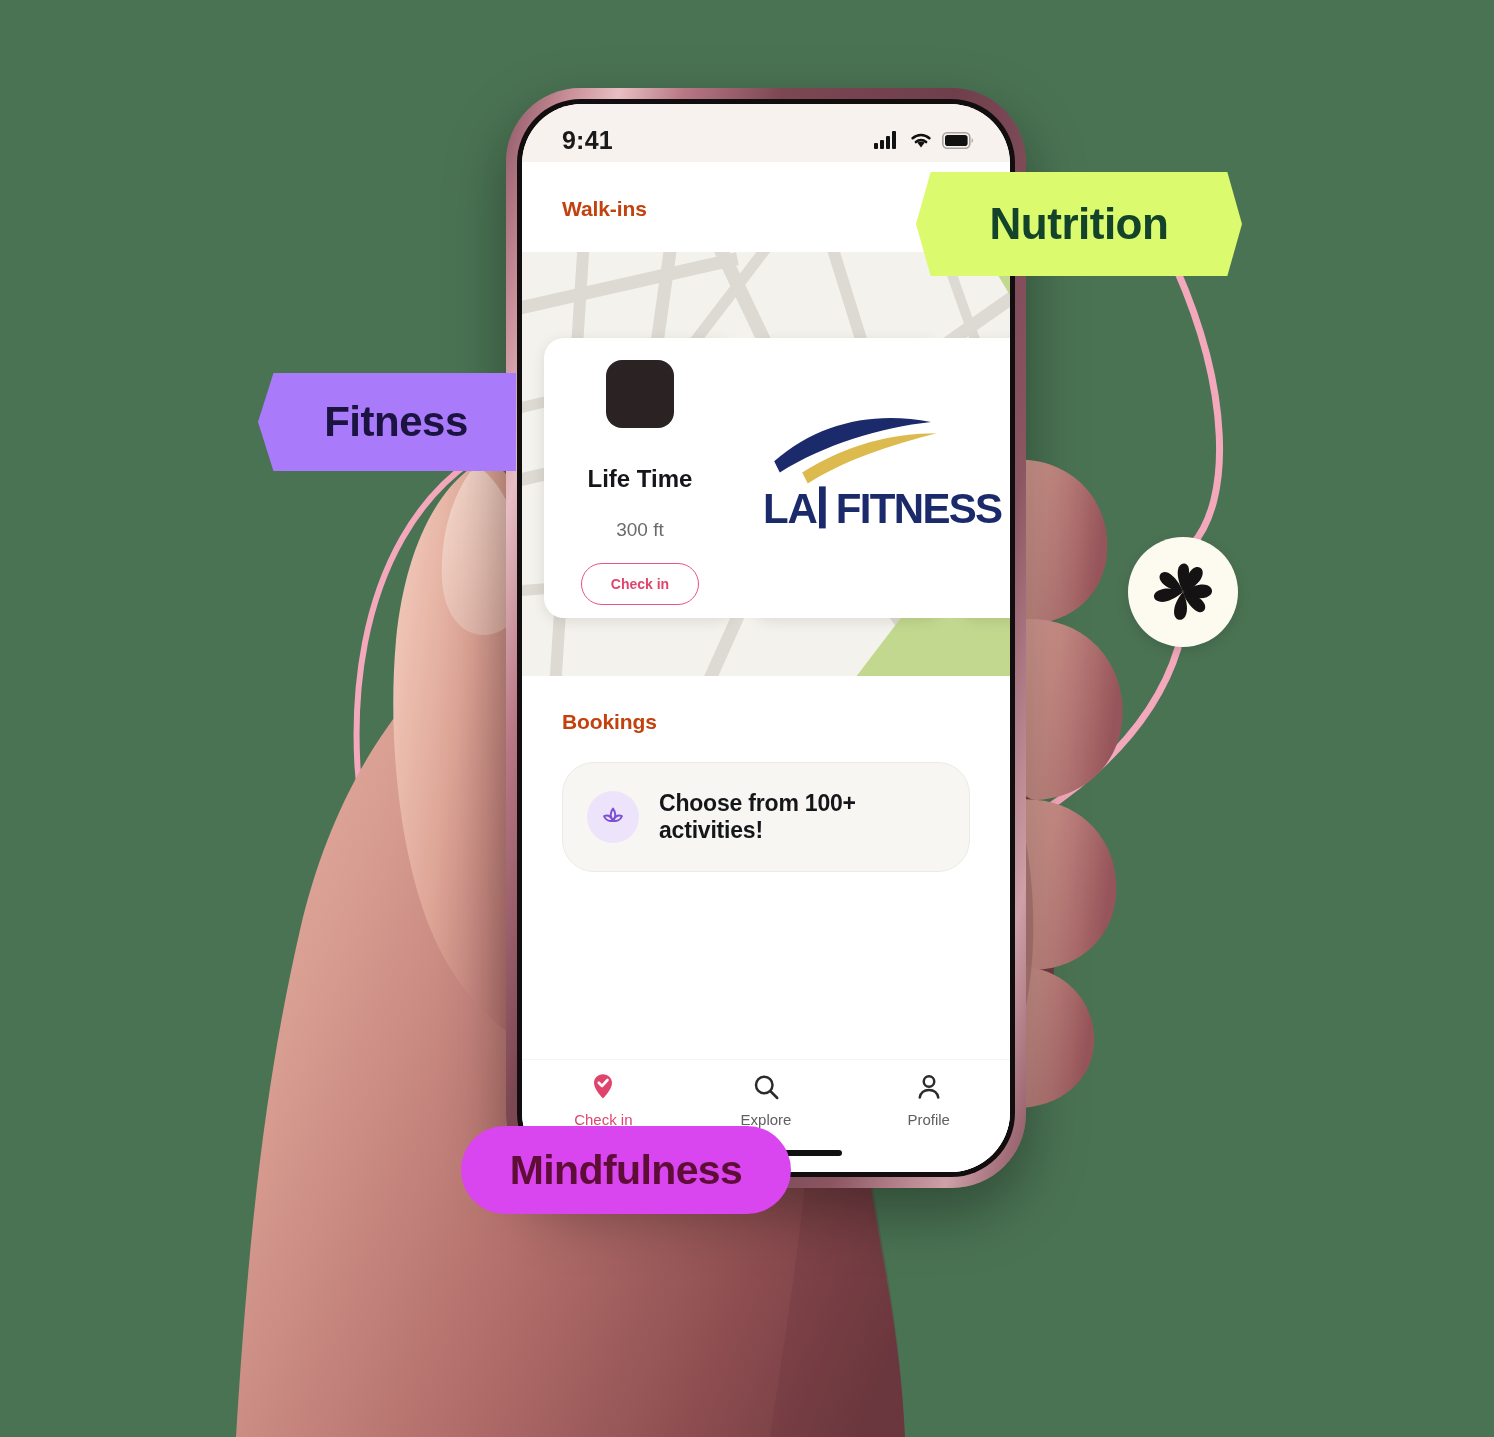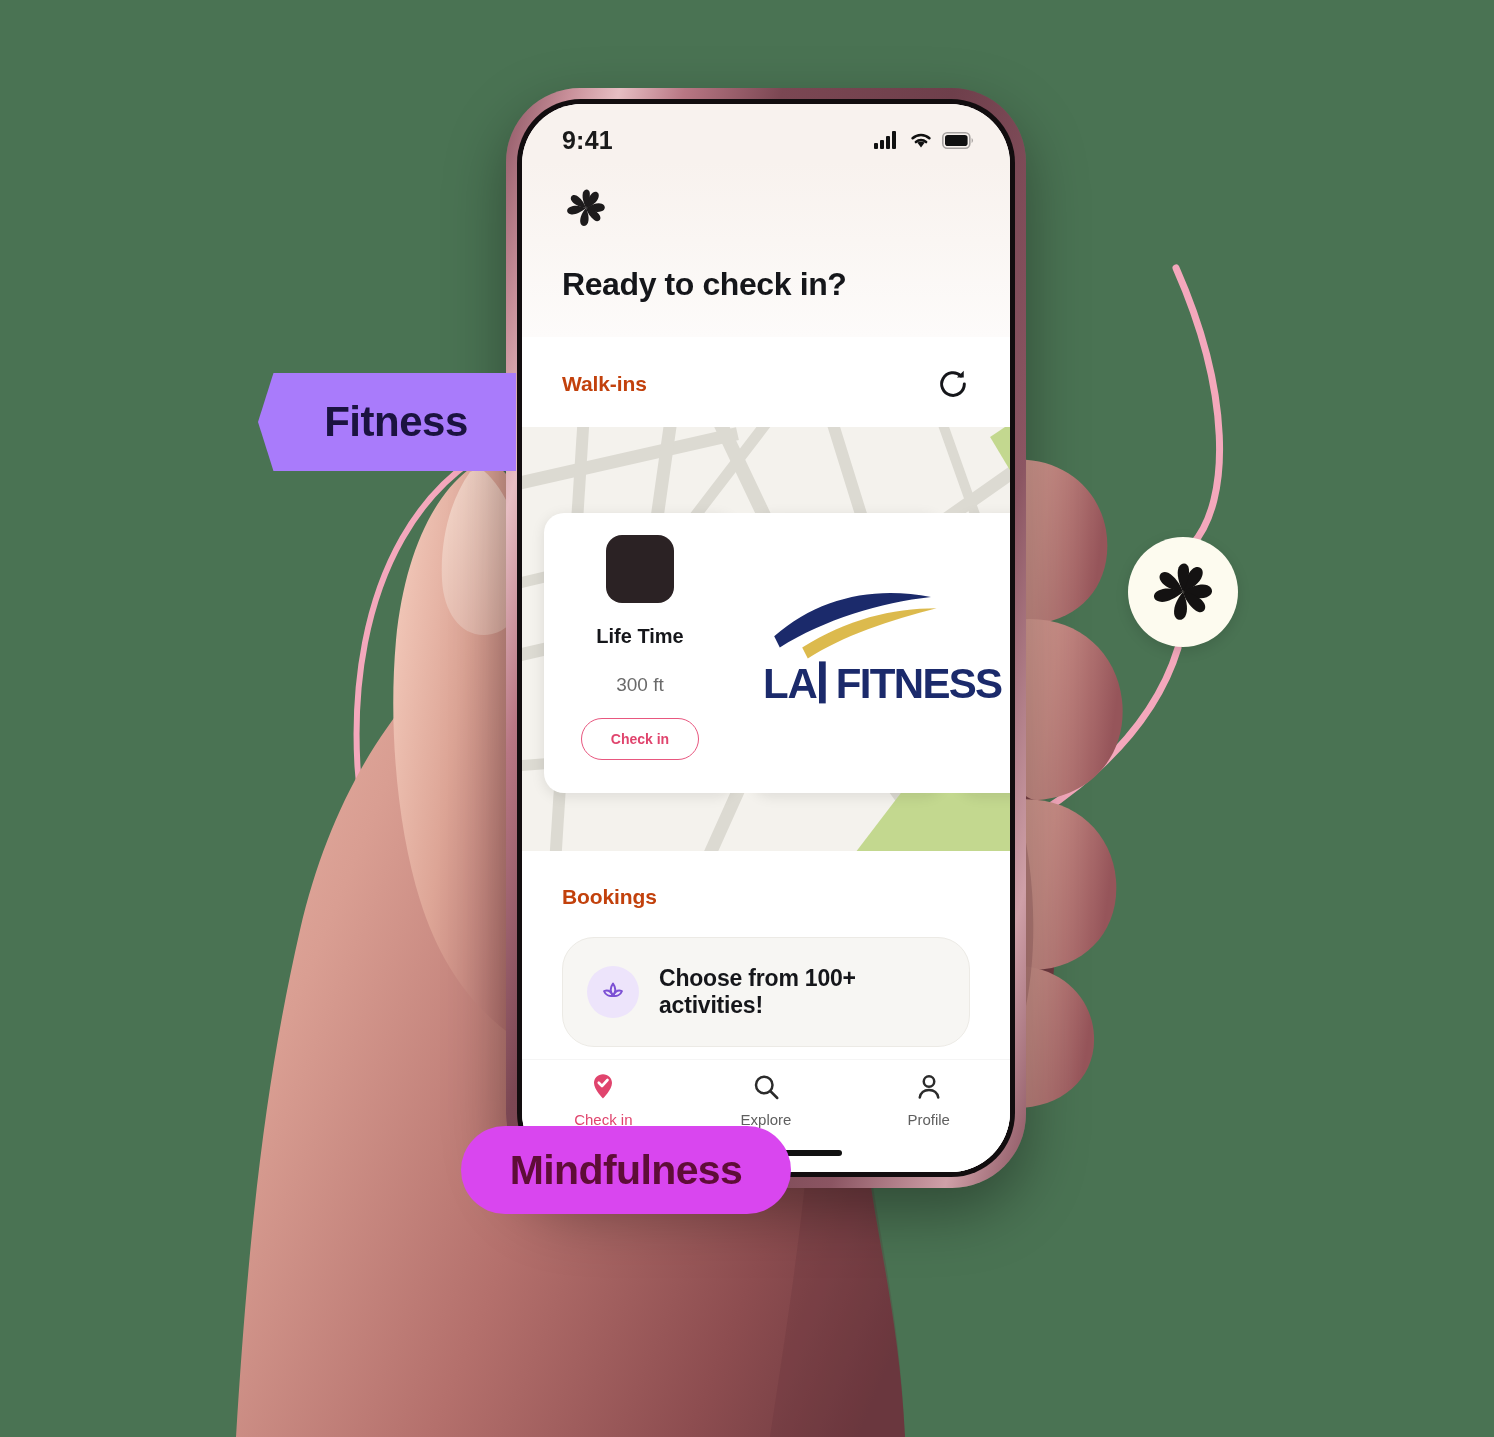--- a/index.html
+++ b/index.html
@@ -100,21 +100,21 @@
     padding-top: 22px;
     flex: 0 0 auto;
   }
   .gym-logo-box {
     width: 68px; height: 68px; border-radius: 16px;
     display: flex; align-items: center; justify-content: center;
     overflow: hidden;
   }
   .gym-logo-box.dark { background: #2b2224; }
   .gym-logo-box.light { background: #ffffff; border: 1px solid #c4b5fd; }
-  .gym-name { margin-top: 22px; font-size: 20px; font-weight: 700; color: #15161a; }
+  .gym-name { margin-top: 37px; font-size: 24px; font-weight: 700; color: #15161a; }
   .gym-dist { margin-top: 26px; font-size: 19px; color: #6a6a6a; }
   .checkin-btn {
     margin-top: 22px;
     width: 118px; height: 42px;
     border: 1.5px solid #e8577f;
     border-radius: 22px;
     color: #e0446d;
     background: #fff;
     font-size: 14px; font-weight: 700;
     display: flex; align-items: center; justify-content: center;
@@ -296,34 +296,20 @@
               <path d="M6.9 11 A8 8 0 0 1 17.1 11" fill="none" stroke="#111" stroke-width="2.6" stroke-linecap="round"></path>
             </svg>
             <svg width="32" height="17" viewBox="0 0 32 17">
               <rect x="0.8" y="0.8" width="27" height="15.4" rx="4.4" fill="none" stroke="#111" stroke-opacity=".35" stroke-width="1.6"></rect>
               <rect x="3" y="3" width="22.6" height="11" rx="2.8" fill="#111"></rect>
               <path d="M29.6 6 v5 a3 3 0 0 0 0-5z" fill="#111" fill-opacity=".35"></path>
             </svg>
           </div>
         </div>
 
-        <div class="app-header">
-          <svg class="brand-logo" viewBox="0 0 100 100">
-            <g fill="#1d1b1c">
-              <path d="M50 50 C 52 34, 58 22, 64 18 C 72 13, 79 19, 76 28 C 73 38, 62 46, 50 50Z"></path>
-              <path d="M50 50 C 63 41, 76 38, 83 41 C 92 45, 91 54, 82 57 C 72 61, 60 56, 50 50Z"></path>
-              <path d="M50 50 C 65 52, 76 59, 79 66 C 83 75, 75 81, 67 75 C 59 69, 53 60, 50 50Z"></path>
-              <path d="M50 50 C 56 63, 57 76, 53 83 C 48 91, 39 88, 38 79 C 37 69, 43 58, 50 50Z"></path>
-              <path d="M50 50 C 38 60, 26 65, 18 63 C 9 61, 8 52, 17 48 C 26 43, 39 45, 50 50Z"></path>
-              <path d="M50 50 C 36 48, 24 42, 20 35 C 15 27, 22 20, 30 24 C 39 29, 46 39, 50 50Z"></path>
-              <path d="M50 50 C 44 38, 41 25, 44 17 C 48 9, 57 10, 58 19 C 59 29, 55 41, 50 50Z"></path>
-            </g>
-          </svg>
-          <div class="headline">Ready to check in?</div>
-        </div>
 
         <div class="walkins-bar">
           <div class="section-title">Walk-ins</div>
           <svg class="refresh-btn" viewBox="0 0 24 24">
             <path d="M20 12a8 8 0 1 1-2.4-5.7" fill="none" stroke="#15161a" stroke-width="2.1" stroke-linecap="round"></path>
             <path d="M19.6 2.6 L19.6 7.4 L14.8 7.4 Z" fill="#15161a"></path>
           </svg>
         </div>
 
         <div class="map">
@@ -424,20 +410,23 @@
             </svg>
             <div class="tab-label">Profile</div>
           </div>
           <div class="home-indicator"></div>
         </div>
 
       </div>
     </div>
   </div>
 
+  <div class="badge badge-nutrition">
+    <span>Nutrition</span>
+  </div>
 
   <div class="badge badge-fitness">
     <span>Fitness</span>
   </div>
 
   <div class="logo-bubble">
     <svg viewBox="0 0 100 100" width="74" height="74">
       <g fill="#141212">
         <path d="M50 50 C 52 34, 58 22, 64 18 C 72 13, 79 19, 76 28 C 73 38, 62 46, 50 50Z"></path>
         <path d="M50 50 C 63 41, 76 38, 83 41 C 92 45, 91 54, 82 57 C 72 61, 60 56, 50 50Z"></path>

